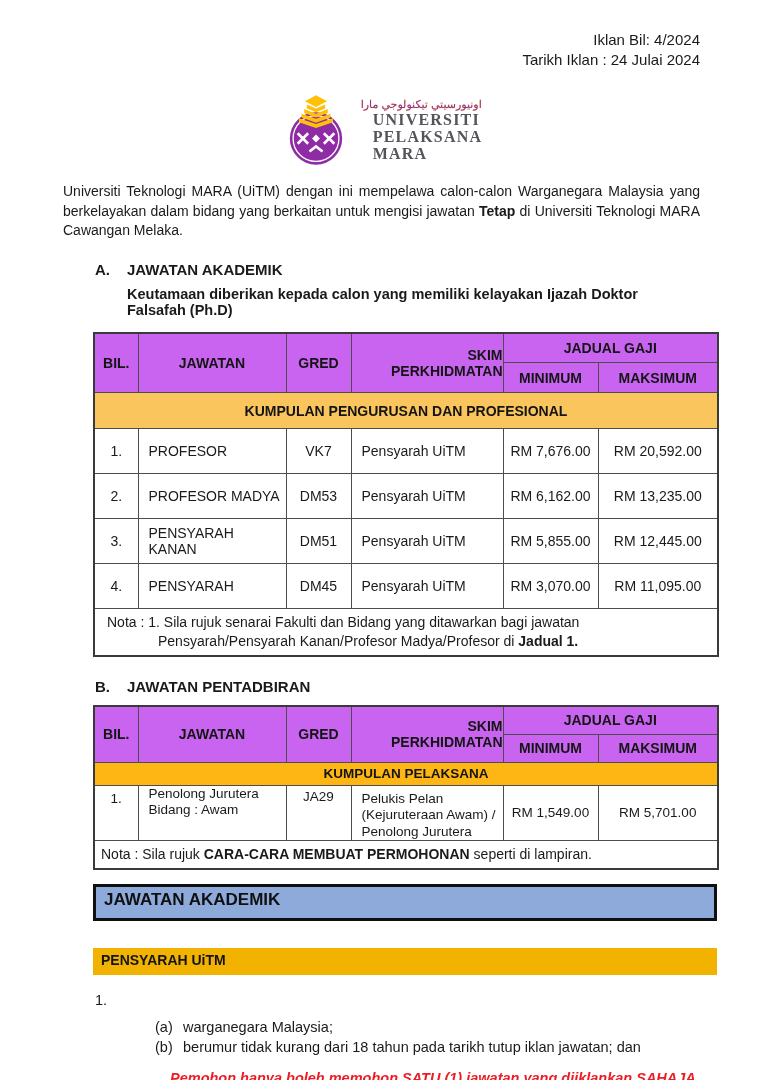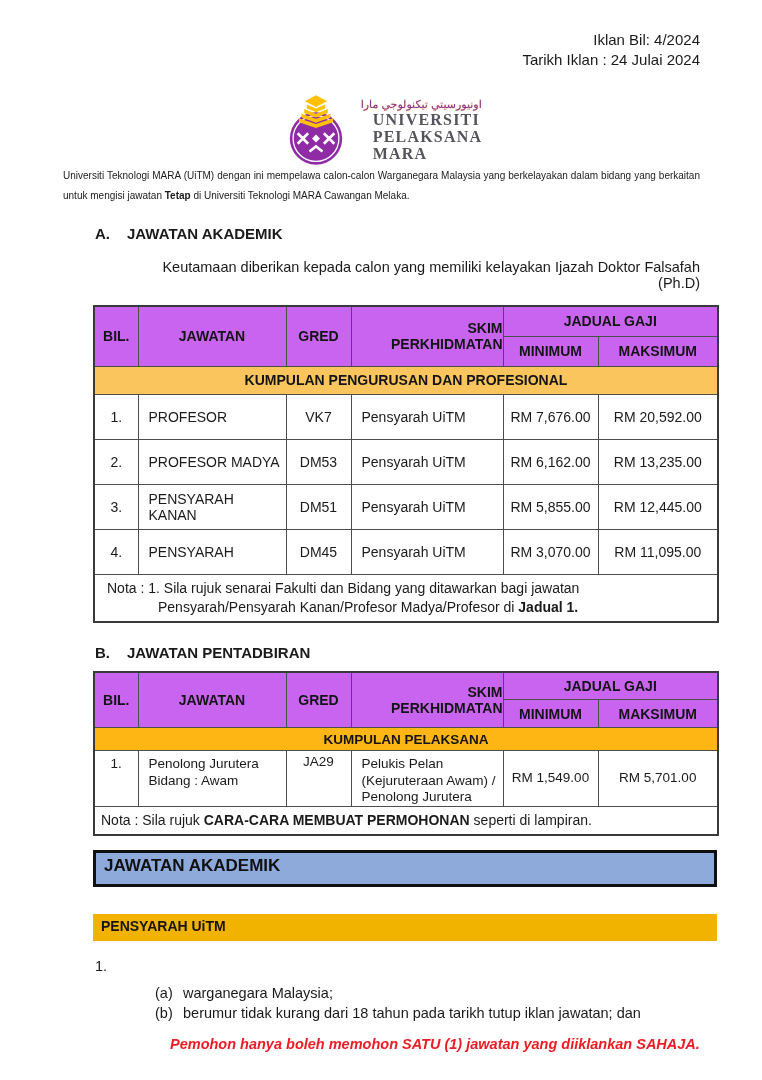--- a/index.html
+++ b/index.html
@@ -13,37 +13,37 @@
   
   .logo-wrap { margin-top:24px; display:flex; justify-content:center; align-items:center; gap:10px; height:72px; }
   .emblem { width:70px; height:72px; }
   .logo-text { display:flex; flex-direction:column; }
   .jawi { font-size:11px; line-height:13px; color:var(--logo_purple,#8f2ba5);
     text-shadow:0 0 1px var(--band_orange,#fdb613); letter-spacing:1px; }
   .uni-name { font-family:"Liberation Serif", serif; font-size:16px; line-height:17px;
     letter-spacing:1.2px; color:#54545c; font-weight:600;margin-left:12px; }
 
   
-  .intro { font-size:10px; line-height:19.5px; text-align:justify; }
+  .intro { margin-top:16px; font-size:14px; line-height:19.5px; text-align:justify; }
 
   
   .section-head { margin-top:20px; display:flex; font-weight:bold; font-size:15px; }
   .section-letter { width:32px; margin-left:32px; flex:none; }
-  .section-sub { margin-left:64px; margin-top:17px; font-weight:normal; font-size:14.5px;text-align:right; }
+  .section-sub { margin-left:64px; margin-top:8px; font-weight:bold; font-size:14.5px; }
 
   
   table.jobs { border-collapse:collapse; width:624px; margin-left:30px; table-layout:fixed; }
   table.jobs th, table.jobs td { border:1px solid #4d4d4d; font-size:14px; vertical-align:middle; }
   table.jobs { border:2px solid #3a3a3a; }
   th.hcell { background:var(--purple,#c864f0); color:#141414; font-weight:bold; }
   .col-bil{width:44px;} .col-jaw{width:148px;} .col-gred{width:65px;}
   .col-skim{width:152px;} .col-min{width:95px;} .col-maks{width:120px;}
   .h-top td, .h-top th { height:30px; }
   th.skim-h { text-align:right; padding-left:2px; }
-  td.band { background:var(--band_gold,#fac55c); text-align:center; font-weight:bold; height:28px; color:#141414; }
+  td.band { background:var(--band_gold,#fac55c); text-align:center; font-weight:bold; height:36px; color:#141414; }
   td.band.orange { background:var(--band_orange,#fdb613); height:23px; font-size:13.5px; }
   tr.data td { height:45px; }
   td.c { text-align:center; }
   td.l { text-align:left; padding-left:10px; padding-right:4px; }
   td.note { padding:4px 6px; font-size:14px; line-height:19px; height:46px; vertical-align:top;margin-top:12px; }
   td.note .hang { padding-left:57px; text-indent:-51px; }
   table.b .h-top th { height:28px; }
   table.b tr.data td { height:53px; font-size:13.5px; line-height:16.5px; }
   table.b td.note { height:27px; }
 
@@ -198,21 +198,21 @@
         <th class="hcell">MINIMUM</th>
         <th class="hcell">MAKSIMUM</th>
       </tr>
     </thead>
     <tbody>
       <tr>
           <td class="band orange" colspan="6">KUMPULAN PELAKSANA</td>
         </tr>
       <tr class="data">
         <td class="c" style="vertical-align:top; padding-top:5px;">1.</td>
-        <td class="l" style="vertical-align:top; padding-top:5px;">
+        <td class="l" style="vertical-align:top; ">
           <span style="display:block;">Penolong Jurutera</span>
           <span style="display:block;">Bidang : Awam</span>
         </td>
         <td class="c" style="vertical-align:top; padding-top:3px;margin-left:40px;">JA29</td>
         <td class="l" style="vertical-align:top; padding-top:5px;">Pelukis Pelan (Kejuruteraan Awam) / Penolong Jurutera</td>
         <td class="c">RM 1,549.00</td>
         <td class="c">RM 5,701.00</td>
       </tr>
       <tr>
         <td class="note" colspan="6">

